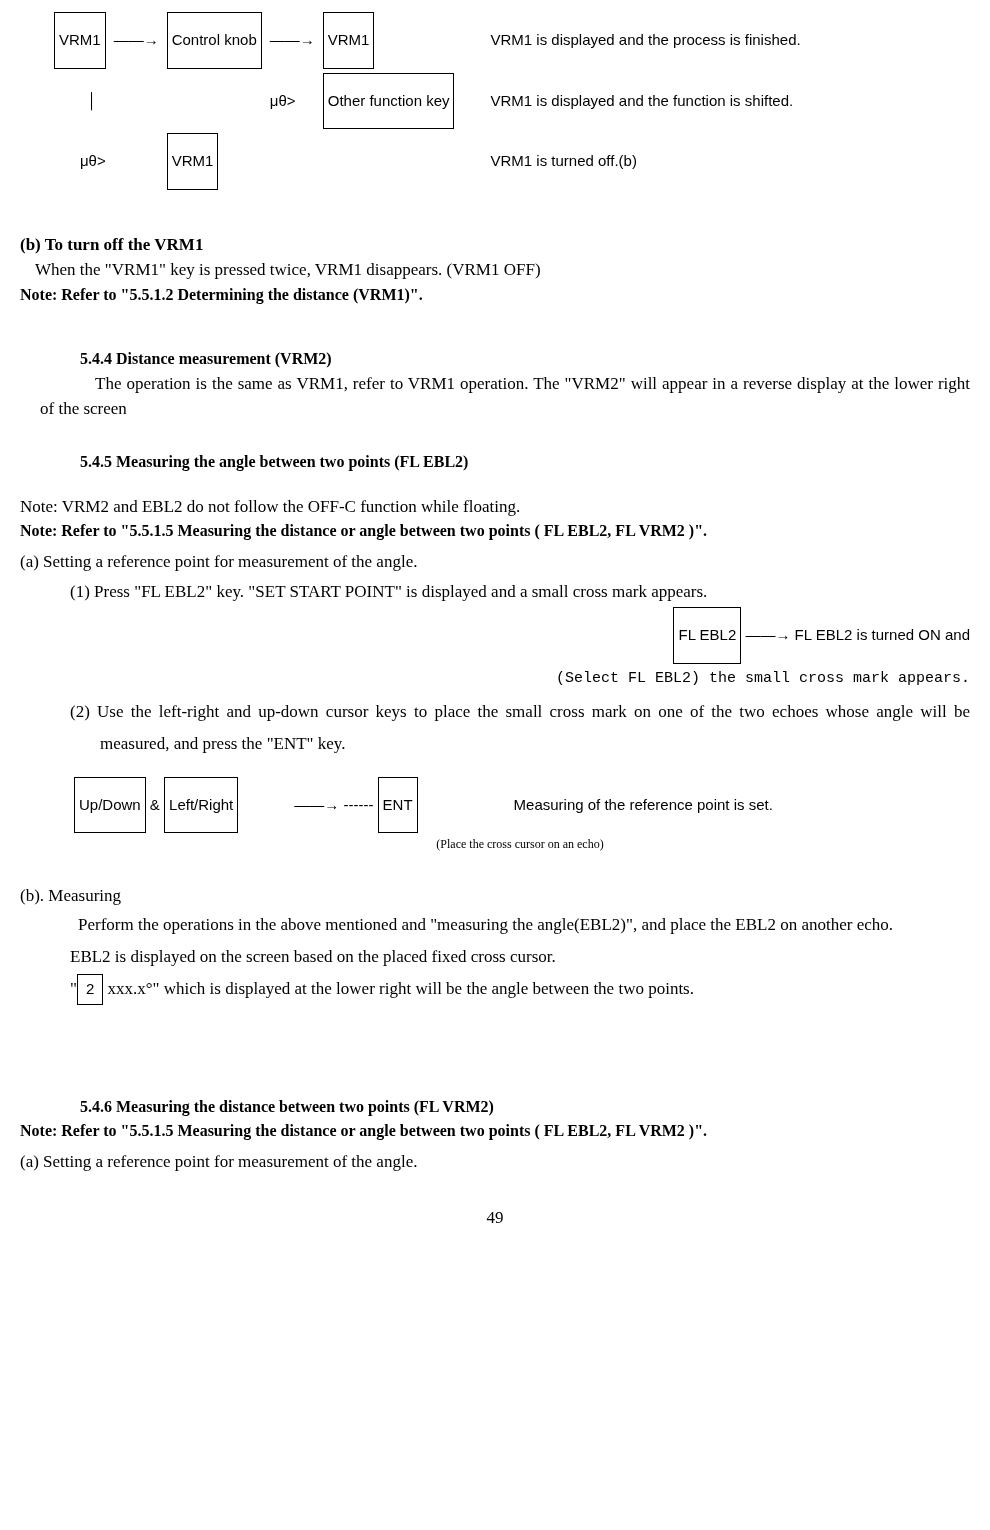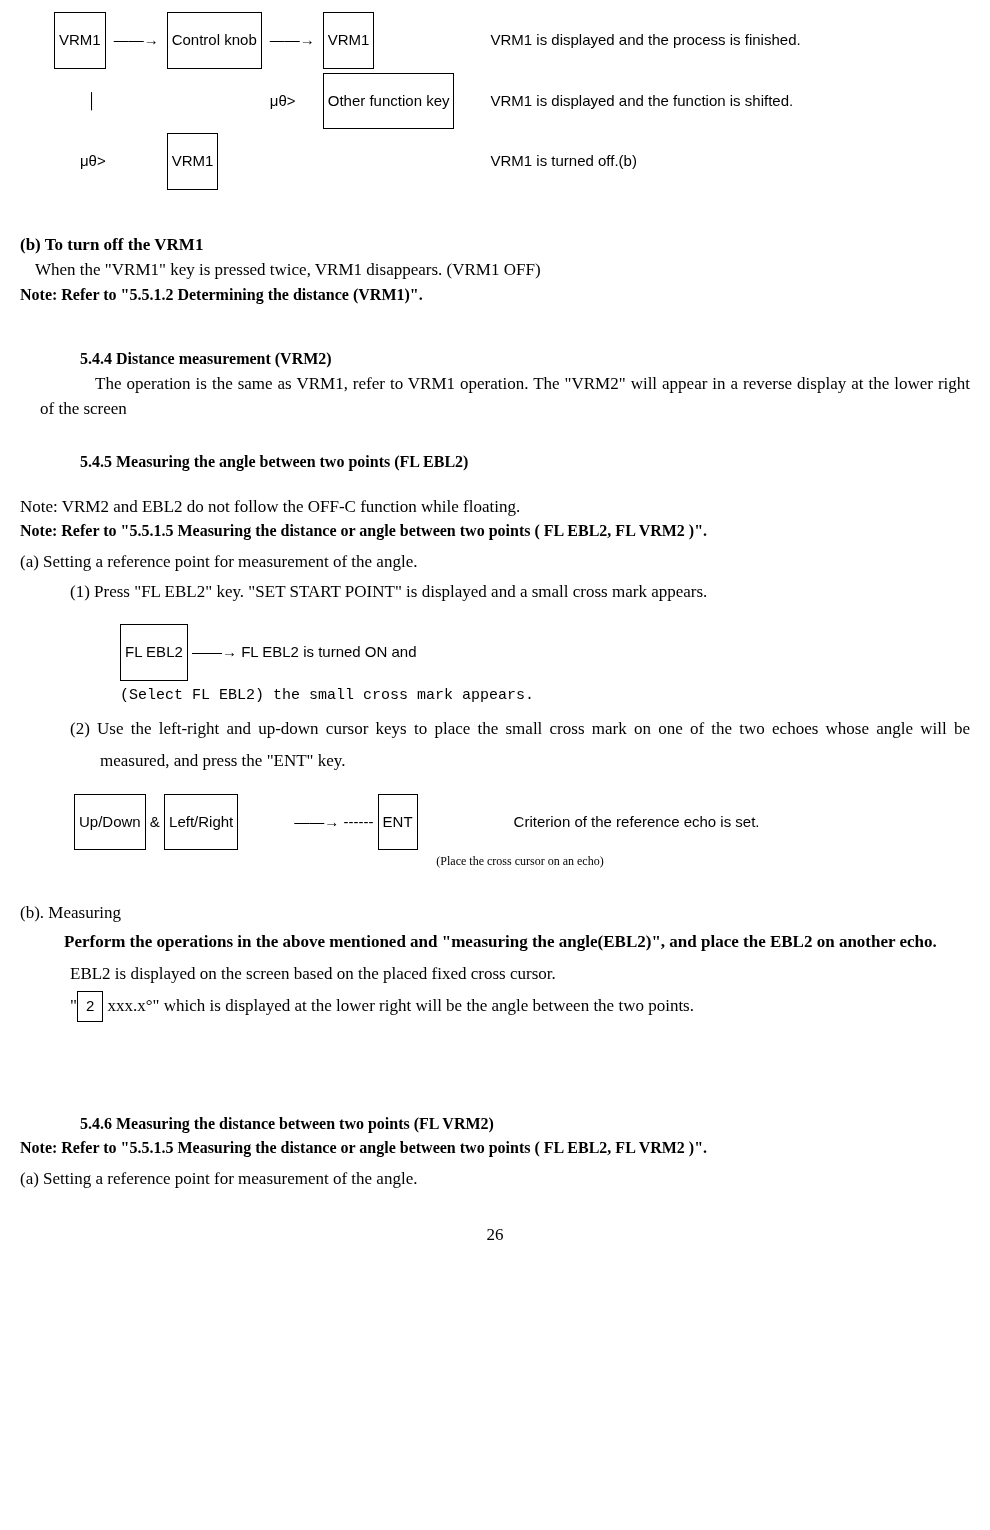--- a/index.html
+++ b/index.html
@@ -79,50 +79,50 @@
 <div class="section-title" style="margin-top:40px;">5.4.4 Distance measurement (VRM2)</div>
 <div class="justify" style="margin-left:20px; text-indent:55px;">The operation is the same as VRM1, refer to VRM1 operation. The "VRM2" will appear in a reverse display at the lower right of the screen</div>
 
 <div class="section-title" style="margin-top:28px;">5.4.5 Measuring the angle between two points (FL EBL2)</div>
 <div style="margin-top:20px;">Note:  VRM2 and EBL2 do not follow the OFF-C function while floating.</div>
 <div class="bold justify note-indent">Note: Refer to "5.5.1.5 Measuring the distance or angle between two points ( FL EBL2, FL VRM2 )".</div>
 
 <div style="margin-top:6px;">(a)  Setting a reference point for measurement of the angle.</div>
 <div class="justify" style="margin-left:50px; margin-top:4px;">(1)  Press "FL EBL2" key. "SET START POINT" is displayed and a small cross mark appears.</div>
 
-<div style="margin-left:100px; margin-top:20px;">
+<div style="margin-left:100px; margin-top:3px;text-align:right;">
   <div class="sans">
     <span class="keybox">FL EBL2</span><span> ——→ FL EBL2 is turned ON and</span>
   </div>
   <div class="mono" style="margin-top:4px;font-family:Liberation Mono, monospace;">(Select FL EBL2)    the small cross mark appears.</div>
 </div>
 
 <div class="justify" style="margin-left:80px; text-indent:-30px; margin-top:6px; line-height:1.9;">(2)  Use the left-right and up-down cursor keys to place the small cross mark on one of the two echoes whose angle will be measured, and press the "ENT" key.</div>
 
 <div style="margin-left:50px; margin-top:14px;text-align:center;">
   <table class="flow">
       <tbody>
         <tr>
     <td>
     <span class="keybox">Up/Down</span><span class="sans"> &amp; </span><span class="keybox">Left/Right</span>
     </td>
     <td style="width:40px;"></td>
     <td class="sans"><span>——→  ------ </span><span class="keybox">ENT</span></td>
     <td style="width:80px;"></td>
-    <td class="sans">Criterion of the reference echo is set.</td>
+    <td class="sans">Measuring of the reference point is set.</td>
   </tr>
       </tbody>
     </table>
   <div style="font-size:12px;">(Place the cross cursor on an echo)</div>
 </div>
 
 <div style="margin-top:30px;">(b).  Measuring</div>
-<div class="justify" style="margin-left:44px; line-height:1.9;font-weight:bold;">Perform the operations in the above mentioned and "measuring the angle(EBL2)", and place the EBL2  on another echo.</div>
+<div class="justify" style="margin-left:58px; line-height:1.9;">Perform the operations in the above mentioned and "measuring the angle(EBL2)", and place the EBL2  on another echo.</div>
 <div class="justify" style="margin-left:50px; line-height:1.9;">EBL2 is displayed on the screen based on the placed fixed cross cursor.</div>
 <div class="justify" style="margin-left:50px; line-height:1.9;">
   <span>"</span><span class="keybox" style="padding:0 8px;">2</span><span> xxx.x°" which is displayed at the lower right will be the angle between the two points.</span>
 </div>
 
 <div class="section-title" style="margin-top:90px;">5.4.6 Measuring the distance between two points (FL VRM2)</div>
 <div class="bold justify note-indent">Note: Refer to "5.5.1.5 Measuring the distance or angle between two points ( FL EBL2, FL VRM2 )".</div>
 <div style="margin-top:6px;">(a)  Setting a reference point for measurement of the angle.</div>
 
-<div class="pagenum">26</div>
+<div class="pagenum">49</div>
 
 </body></html>

